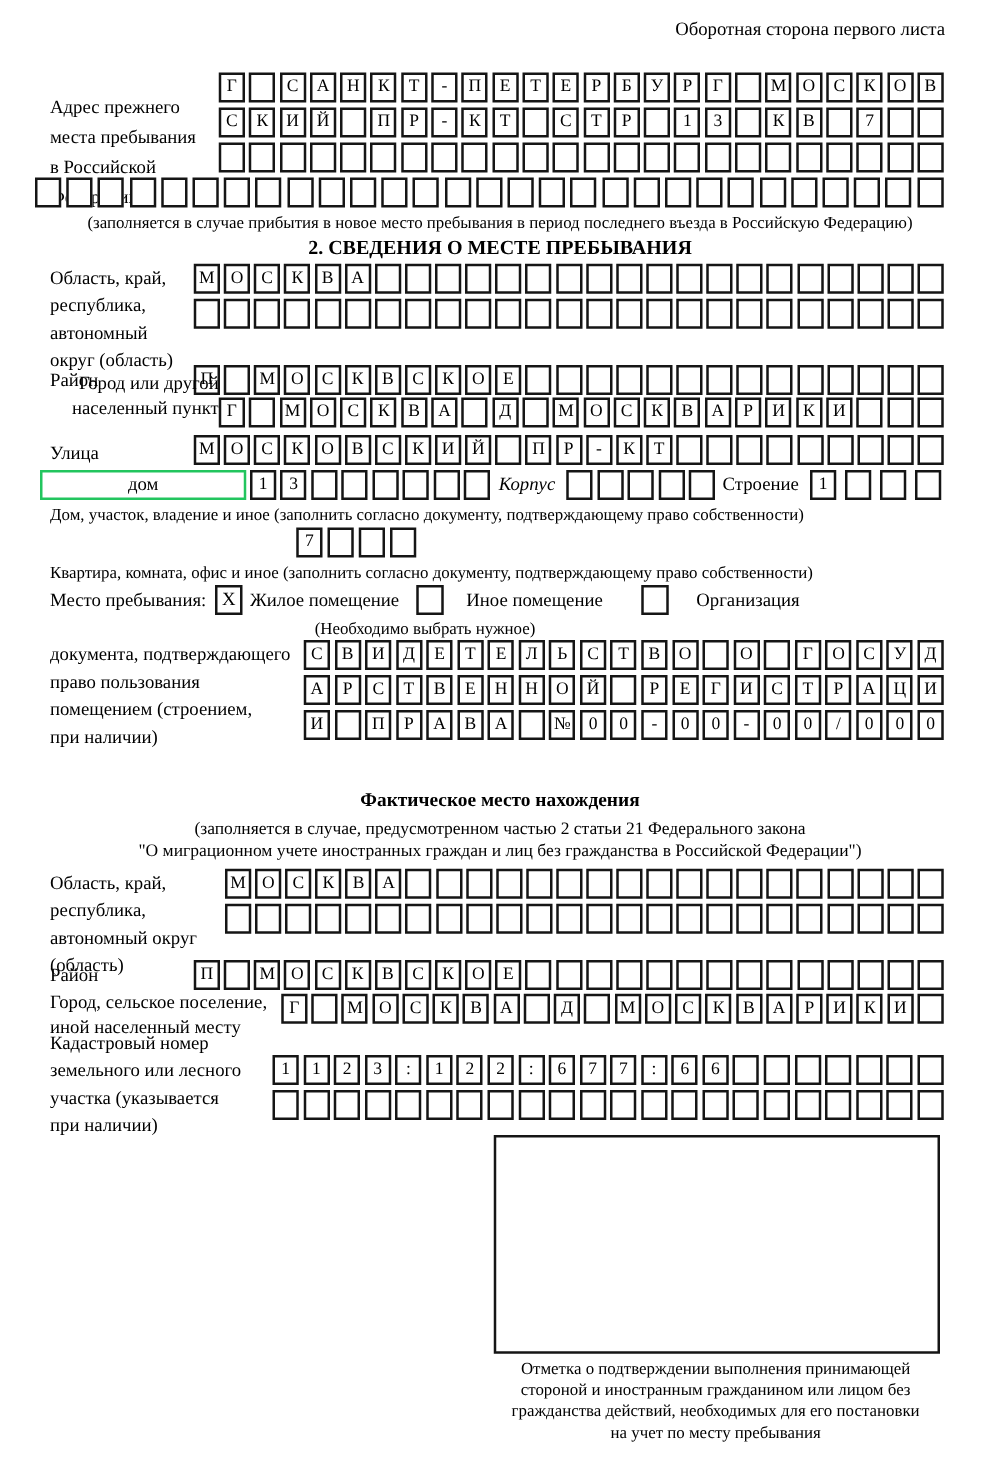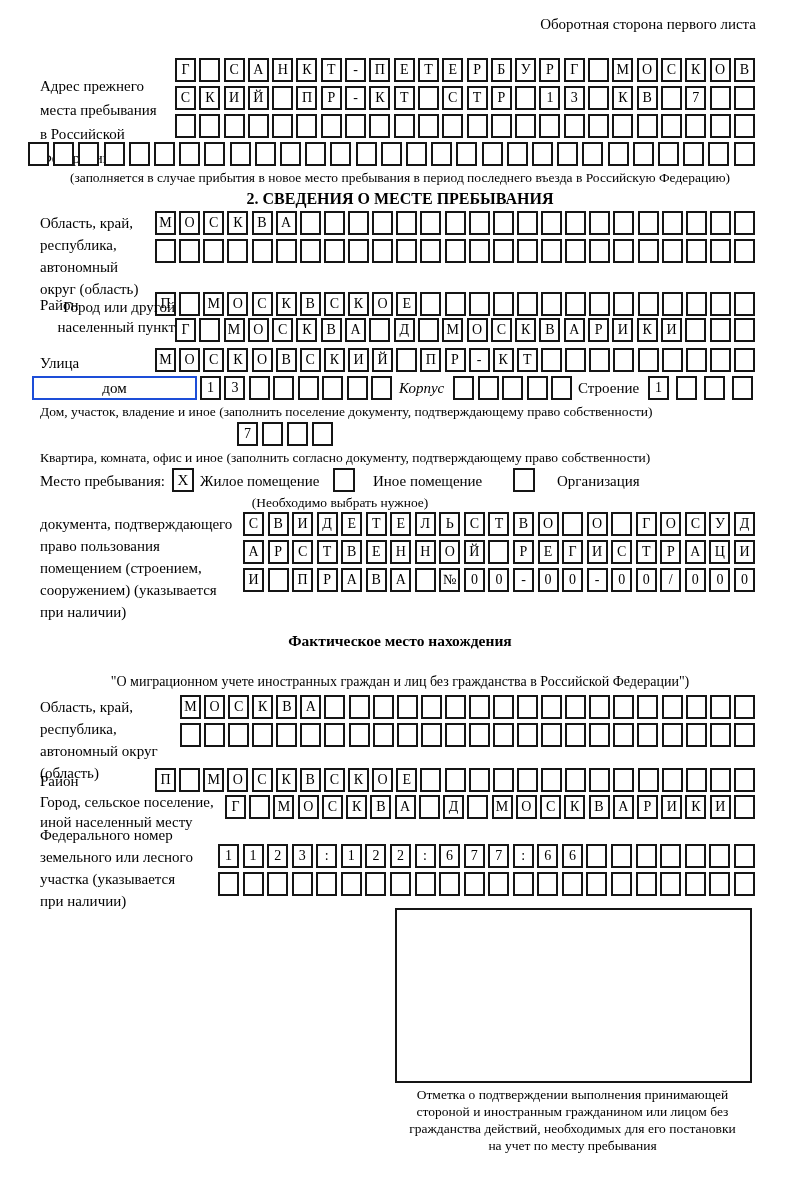--- a/index.html
+++ b/index.html
@@ -18,21 +18,21 @@
   .lbl-lh24 { line-height:24px; }
   .lbl-lh20 { line-height:20px; }
   .cells { display:flex; justify-content:space-between; }
   .cell {
     width:17px; height:20px;
     border:2px solid #151515;
     display:flex; align-items:center; justify-content:center;
     font-size:14px; background:#fff; flex:0 0 auto;
   }
   .widebox {
-    height:20px; border:2px solid #1d4ed8;
+    height:20px; border:2px solid #22c55e;
     display:flex; align-items:center; justify-content:center;
     font-size:15px; background:#fff;
   }
   .note { font-size:13.5px; }
   .note-center { width:800px; left:0; text-align:center; }
   .title { width:800px; left:0; text-align:center; font-weight:bold; font-size:16px; }
   .checkbox {
     width:18px; height:20px; border:2px solid #151515;
     display:flex; align-items:center; justify-content:center;
     font-size:15px; background:#fff;
@@ -335,21 +335,21 @@
       <span class="cell"></span>
       <span class="cell"></span>
     </div>
   <div class="abs lbl" style="left:578px; top:377px;">Строение</div>
   <div class="abs cells" style="left:648px; top:376px; width:105px;">
       <span class="cell">1</span>
       <span class="cell"></span>
       <span class="cell"></span>
       <span class="cell"></span>
     </div>
-  <div class="abs note" style="left:40px; top:404px;">Дом, участок, владение и иное (заполнить поселение документу, подтверждающему право собственности)</div>
+  <div class="abs note" style="left:40px; top:404px;">Дом, участок, владение и иное (заполнить согласно документу, подтверждающему право собственности)</div>
 
   <div class="abs cells" style="left:237px; top:422px; width:96px;">
       <span class="cell">7</span>
       <span class="cell"></span>
       <span class="cell"></span>
       <span class="cell"></span>
     </div>
   <div class="abs note" style="left:40px; top:450px;">Квартира, комната, офис и иное (заполнить согласно документу, подтверждающему право собственности)</div>
 
   <div class="abs lbl" style="left:40px; top:470px;">Место пребывания:</div>
@@ -358,21 +358,20 @@
   <div class="abs checkbox" style="left:333px; top:468px;"></div>
   <div class="abs lbl" style="left:373px; top:470px;">Иное помещение</div>
   <div class="abs checkbox" style="left:513px; top:468px;"></div>
   <div class="abs lbl" style="left:557px; top:470px;">Организация</div>
   <div class="abs note" style="left:170px; top:495px; width:340px; text-align:center;">(Необходимо выбрать нужное)</div>
 
   <div class="abs lbl" style="left:40px; top:513px; width:210px;">
       <div>документа, подтверждающего</div>
       <div>право пользования</div>
       <div>помещением (строением,</div>
-      <div>сооружением) (указывается</div>
       <div>при наличии)</div>
     </div>
   <div class="abs cells" style="left:243px; top:512px; width:512px;">
       <span class="cell">С</span>
       <span class="cell">В</span>
       <span class="cell">И</span>
       <span class="cell">Д</span>
       <span class="cell">Е</span>
       <span class="cell">Т</span>
       <span class="cell">Е</span>
@@ -432,20 +431,21 @@
       <span class="cell">-</span>
       <span class="cell">0</span>
       <span class="cell">0</span>
       <span class="cell">/</span>
       <span class="cell">0</span>
       <span class="cell">0</span>
       <span class="cell">0</span>
     </div>
 
   <div class="abs title" style="top:632px; font-size:15.5px;">Фактическое место нахождения</div>
+  <div class="abs note note-center" style="top:656px; font-size:14px;">(заполняется в случае, предусмотренном частью 2 статьи 21 Федерального закона</div>
   <div class="abs note note-center" style="top:674px; font-size:14px;">"О миграционном учете иностранных граждан и лиц без гражданства в Российской Федерации")</div>
 
   <div class="abs lbl" style="left:40px; top:696px; width:135px;">
       <div>Область, край,</div>
       <div>республика,</div>
       <div>автономный округ</div>
       <div>(область)</div>
     </div>
   <div class="abs cells" style="left:180px; top:695px; width:575px;">
       <span class="cell">М</span>
@@ -552,21 +552,21 @@
       <span class="cell">В</span>
       <span class="cell">А</span>
       <span class="cell">Р</span>
       <span class="cell">И</span>
       <span class="cell">К</span>
       <span class="cell">И</span>
       <span class="cell"></span>
     </div>
 
   <div class="abs lbl" style="left:40px; top:824px; width:175px;">
-      <div>Федерального номер</div>
+      <div>Кадастровый номер</div>
       <div>земельного или лесного</div>
       <div>участка (указывается</div>
       <div>при наличии)</div>
     </div>
   <div class="abs cells" style="left:218px; top:844px; width:537px;">
       <span class="cell">1</span>
       <span class="cell">1</span>
       <span class="cell">2</span>
       <span class="cell">3</span>
       <span class="cell">:</span>

